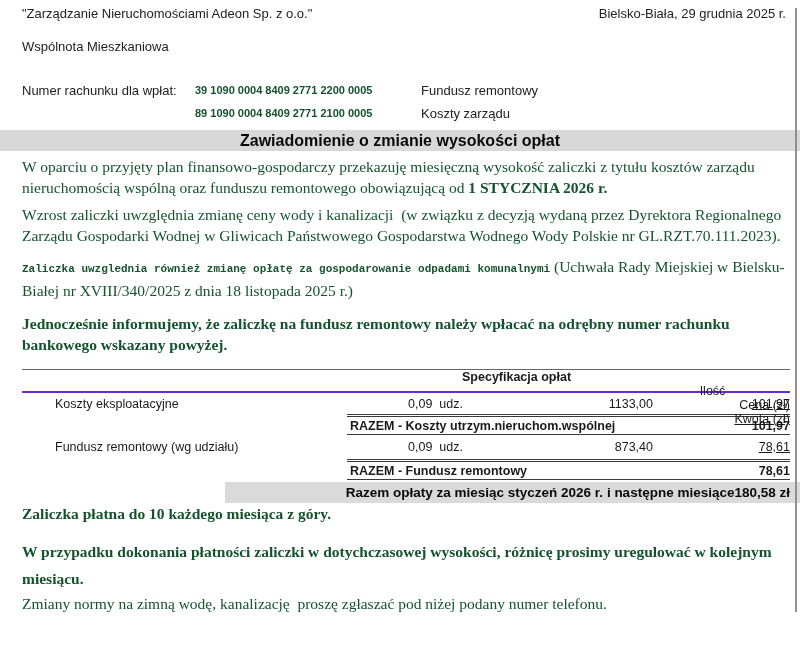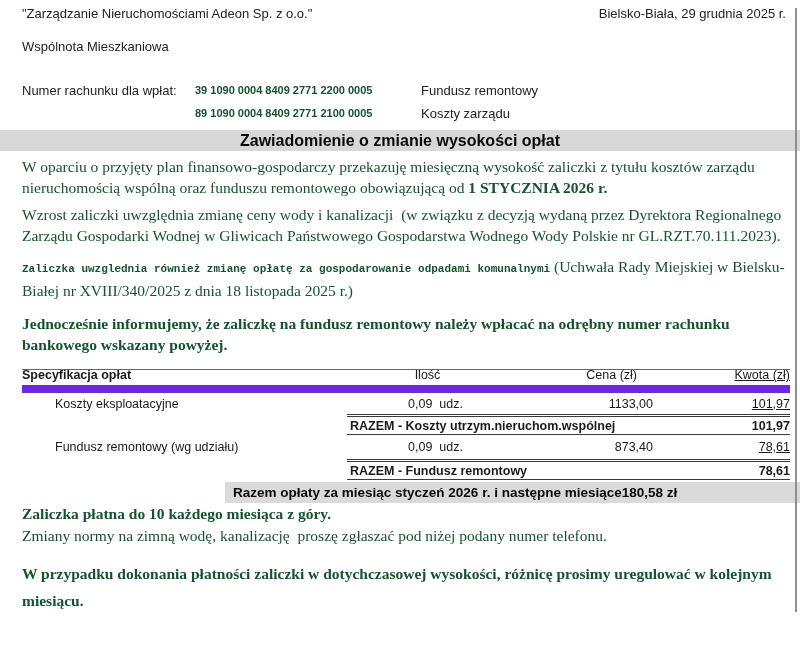--- a/index.html
+++ b/index.html
@@ -44,40 +44,40 @@
   .p4{margin-top:12px;font-weight:bold;}
   .p5{font-weight:bold;}
   .p6{margin-top:14px;font-weight:bold;line-height:27px;}
   .p7{margin-top:1px;}
   .bold{font-weight:bold;}
   .p3-lead{font-family:Liberation Mono, monospace;font-weight:bold;font-size:11px;}
   
   .spec-table{margin:14px 10px 0 22px;font-size:12.5px;color:#1a1a1a;}
   .t-head{
     display:flex;align-items:flex-end;height:24px;
-    border-top:1px solid #666;border-bottom:8px solid #6d28d9;
-    box-sizing:border-box;padding-bottom:3px;
+    border-top:1px solid #666;border-bottom:2px solid #6d28d9;
+    box-sizing:border-box;padding-bottom:3px;flex-direction:column;
   }
   .t-row{display:flex;align-items:center;height:21px;gap:8px;}
   .t-row.tall{height:24px;}
   .c-label{width:328px;}
   .c-label.indent{padding-left:33px;box-sizing:border-box;}
   .c-qty{width:155px;text-align:center;white-space:pre;}
   .c-price{width:132px;text-align:right;}
   .c-amt{flex:1;text-align:right;text-decoration:underline;}
   .t-sub{
     margin-left:325px;height:21px;box-sizing:border-box;
     border-top:3px double #3a3a3a;border-bottom:1px solid #3a3a3a;
     display:flex;align-items:center;justify-content:space-between;
     font-weight:bold;padding:0 0 0 3px;
   }
   .t-total{
     margin-left:203px;margin-right:-10px;margin-top:2px;height:21px;
     background:#dadada;
-    display:flex;align-items:center;justify-content:flex-start;
+    display:flex;align-items:center;justify-content:flex-end;
     font-weight:bold;font-size:13.5px;color:#0a0a0a;
     padding:0 10px 0 8px;
   }
 </style>
 </head>
 <body>
 
 <div class="page">
 
   <div class="top-row">
@@ -141,18 +141,18 @@
     </div>
 
     <div class="t-total">
       <span>Razem opłaty za miesiąc styczeń 2026 r. i następne miesiące</span>
       <span>180,58 zł</span>
     </div>
   </div>
 
   <p class="para p5">Zaliczka płatna do 10 każdego miesiąca z góry.</p>
 
+  <p class="para p6">W przypadku dokonania płatności zaliczki w dotychczasowej wysokości, różnicę prosimy uregulować w kolejnym miesiącu.</p>
+
   <p class="para p7">Zmiany normy na zimną wodę, kanalizację  proszę zgłaszać pod niżej podany numer telefonu.</p>
-
-  <p class="para p6">W przypadku dokonania płatności zaliczki w dotychczasowej wysokości, różnicę prosimy uregulować w kolejnym miesiącu.</p>
 
   <div class="right-frame"></div>
 </div>
 
 </body></html>

